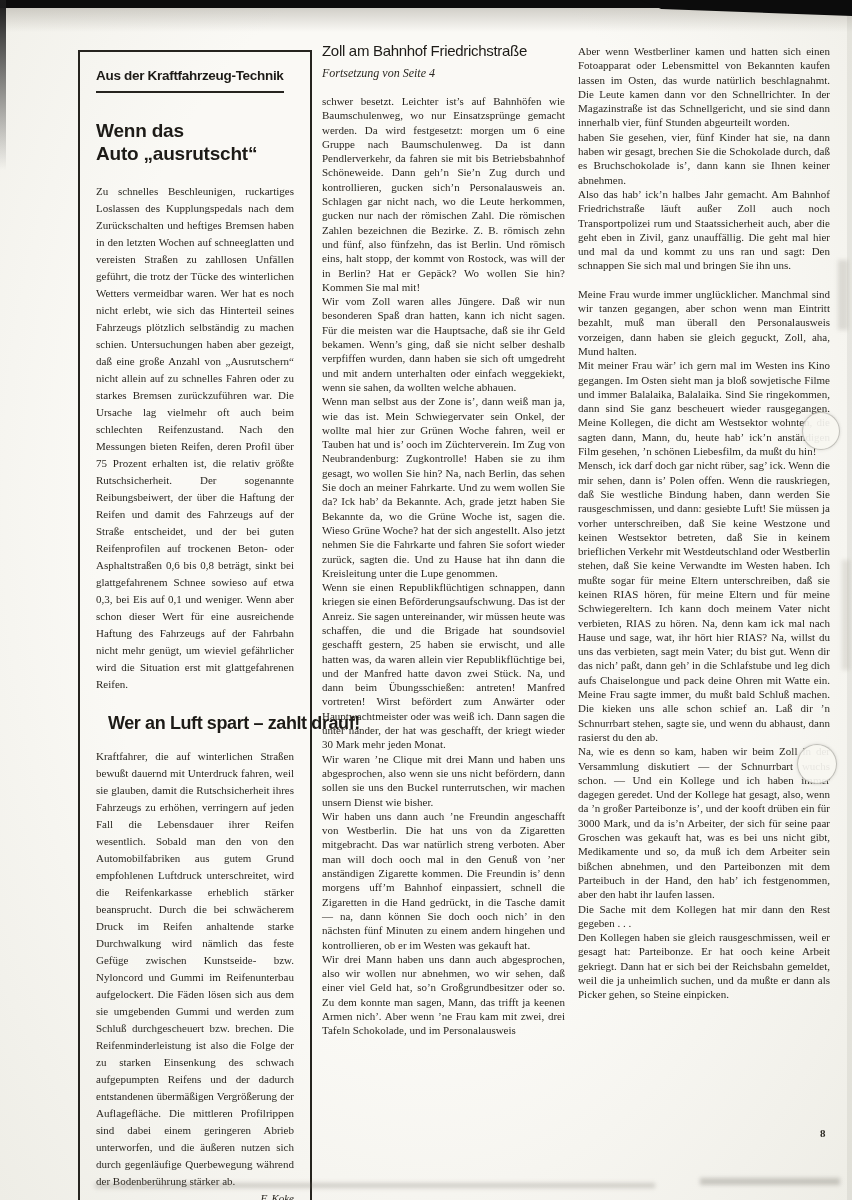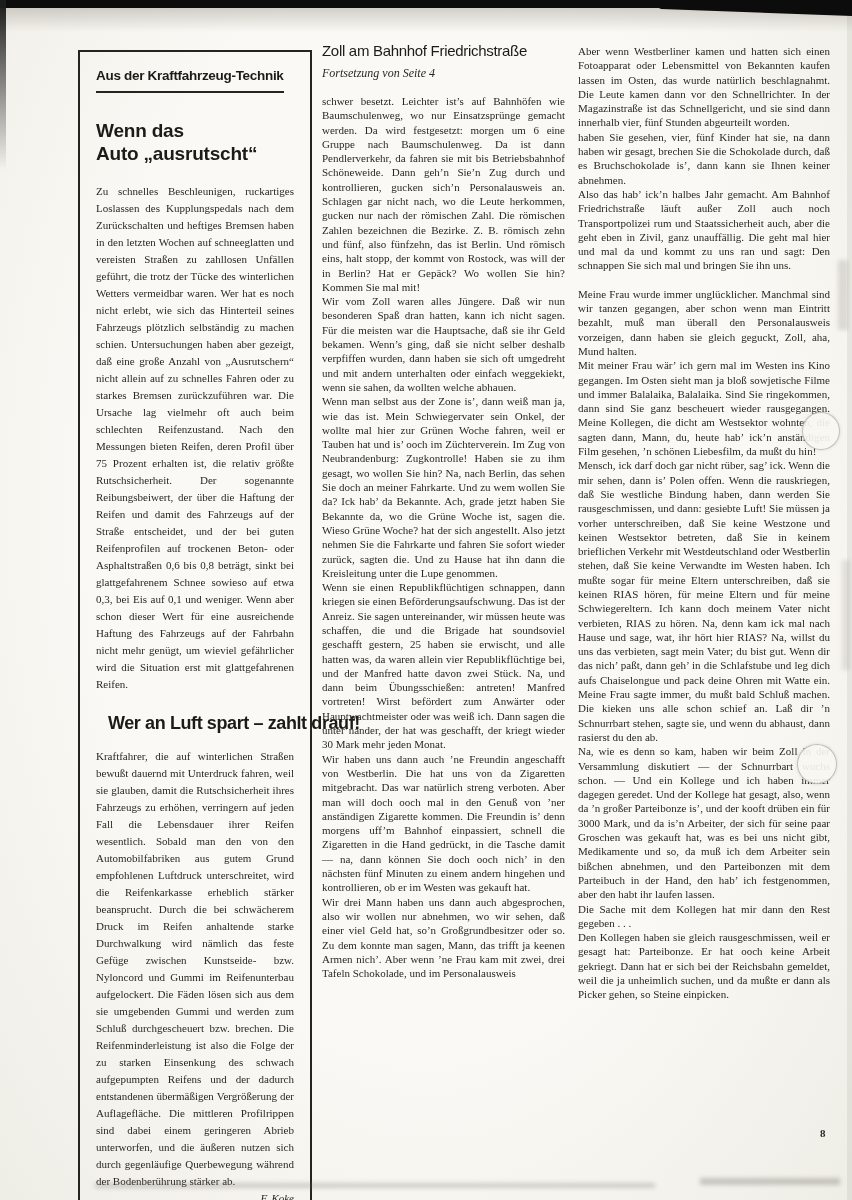--- a/index.html
+++ b/index.html
@@ -113,20 +113,21 @@
       </p>
   </aside>
 
   <section class="col col-mid">
     <h1 class="main-title">Zoll am Bahnhof Friedrichstraße</h1>
     <div class="continuation">Fortsetzung von Seite 4</div>
     <p>schwer besetzt. Leichter ist’s auf Bahnhöfen wie Baumschulenweg, wo nur Einsatzsprünge gemacht werden. Da wird festgesetzt: morgen um 6 eine Gruppe nach Baumschulenweg. Da ist dann Pendlerverkehr, da fahren sie mit bis Betriebsbahnhof Schöneweide. Dann geh’n Sie’n Zug durch und kontrollieren, gucken sich’n Personalausweis an. Schlagen gar nicht nach, wo die Leute herkommen, gucken nur nach der römischen Zahl. Die römischen Zahlen bezeichnen die Bezirke. Z. B. römisch zehn und fünf, also fünfzehn, das ist Berlin. Und römisch eins, halt stopp, der kommt von Rostock, was will der in Berlin? Hat er Gepäck? Wo wollen Sie hin? Kommen Sie mal mit!</p>
     <p>Wir vom Zoll waren alles Jüngere. Daß wir nun besonderen Spaß dran hatten, kann ich nicht sagen. Für die meisten war die Hauptsache, daß sie ihr Geld bekamen. Wenn’s ging, daß sie nicht selber deshalb verpfiffen wurden, dann haben sie sich oft umgedreht und mit andern unterhalten oder einfach weggekiekt, wenn sie sahen, da wollten welche abhauen.</p>
     <p>Wenn man selbst aus der Zone is’, dann weiß man ja, wie das ist. Mein Schwiegervater sein Onkel, der wollte mal hier zur Grünen Woche fahren, weil er Tauben hat und is’ ooch im Züchterverein. Im Zug von Neubrandenburg: Zugkontrolle! Haben sie zu ihm gesagt, wo wollen Sie hin? Na, nach Berlin, das sehen Sie doch an meiner Fahrkarte. Und zu wem wollen Sie da? Ick hab’ da Bekannte. Ach, grade jetzt haben Sie Bekannte da, wo die Grüne Woche ist, sagen die. Wieso Grüne Woche? hat der sich angestellt. Also jetzt nehmen Sie die Fahrkarte und fahren Sie sofort wieder zurück, sagten die. Und zu Hause hat ihn dann die Kreisleitung unter die Lupe genommen.</p>
     <p>Wenn sie einen Republikflüchtigen schnappen, dann kriegen sie einen Beförderungsaufschwung. Das ist der Anreiz. Sie sagen untereinander, wir müssen heute was schaffen, die und die Brigade hat soundsoviel geschafft gestern, 25 haben sie erwischt, und alle hatten was, da waren allein vier Republikflüchtige bei, und der Manfred hatte davon zwei Stück. Na, und dann beim Übungsschießen: antreten! Manfred vortreten! Wirst befördert zum Anwärter oder Hauptwachtmeister oder was weiß ich. Dann sagen die unter’nander, der hat was geschafft, der kriegt wieder 30 Mark mehr jeden Monat.</p>
+    <p>Wir waren ’ne Clique mit drei Mann und haben uns abgesprochen, also wenn sie uns nicht befördern, dann sollen sie uns den Buckel runterrutschen, wir machen unsern Dienst wie bisher.</p>
     <p>Wir haben uns dann auch ’ne Freundin angeschafft von Westberlin. Die hat uns von da Zigaretten mitgebracht. Das war natürlich streng verboten. Aber man will doch ooch mal in den Genuß von ’ner anständigen Zigarette kommen. Die Freundin is’ denn morgens uff’m Bahnhof einpassiert, schnell die Zigaretten in die Hand gedrückt, in die Tasche damit — na, dann können Sie doch ooch nich’ in den nächsten fünf Minuten zu einem andern hingehen und kontrollieren, ob er im Westen was gekauft hat.</p>
     <p>Wir drei Mann haben uns dann auch abgesprochen, also wir wollen nur abnehmen, wo wir sehen, daß einer viel Geld hat, so’n Großgrundbesitzer oder so. Zu dem konnte man sagen, Mann, das trifft ja keenen Armen nich’. Aber wenn ’ne Frau kam mit zwei, drei Tafeln Schokolade, und im Personalausweis</p>
   </section>
 
   <section class="col col-right">
     <p>Aber wenn Westberliner kamen und hatten sich einen Fotoapparat oder Lebensmittel von Bekannten kaufen lassen im Osten, das wurde natürlich beschlagnahmt. Die Leute kamen dann vor den Schnellrichter. In der Magazinstraße ist das Schnellgericht, und sie sind dann innerhalb vier, fünf Stunden abgeurteilt worden.</p>
     <p>haben Sie gesehen, vier, fünf Kinder hat sie, na dann haben wir gesagt, brechen Sie die Schokolade durch, daß es Bruchschokolade is’, dann kann sie Ihnen keiner abnehmen.</p>
     <p>Also das hab’ ick’n halbes Jahr gemacht. Am Bahnhof Friedrichstraße läuft außer Zoll auch noch Transportpolizei rum und Staatssicherheit auch, aber die geht eben in Zivil, ganz unauffällig. Die geht mal hier und mal da und kommt zu uns ran und sagt: Den schnappen Sie sich mal und bringen Sie ihn uns.</p>
     <p class="para-gap">Meine Frau wurde immer unglücklicher. Manchmal sind wir tanzen gegangen, aber schon wenn man Eintritt bezahlt, muß man überall den Personalausweis vorzeigen, dann haben sie gleich geguckt, Zoll, aha, Mund halten.</p>
     <p>Mit meiner Frau wär’ ich gern mal im Westen ins Kino gegangen. Im Osten sieht man ja bloß sowjetische Filme und immer Balalaika, Balalaika. Sind Sie ringekommen, dann sind Sie ganz bescheuert wieder rausgegangen. Meine Kollegen, die dicht am Westsektor wohnten, die sagten dann, Mann, du, heute hab’ ick’n anständigen Film gesehen, ’n schönen Liebesfilm, da mußt du hin!</p>

